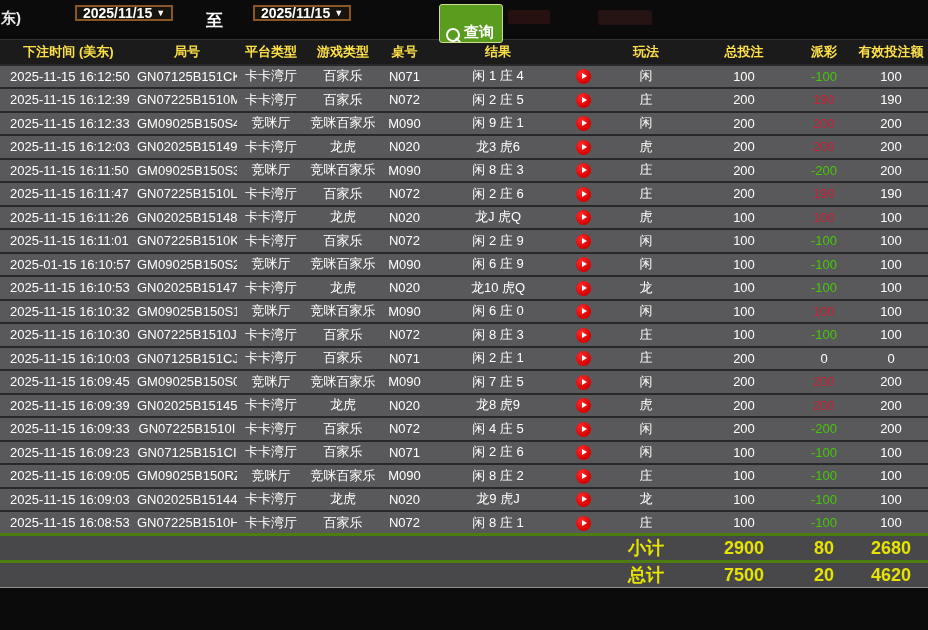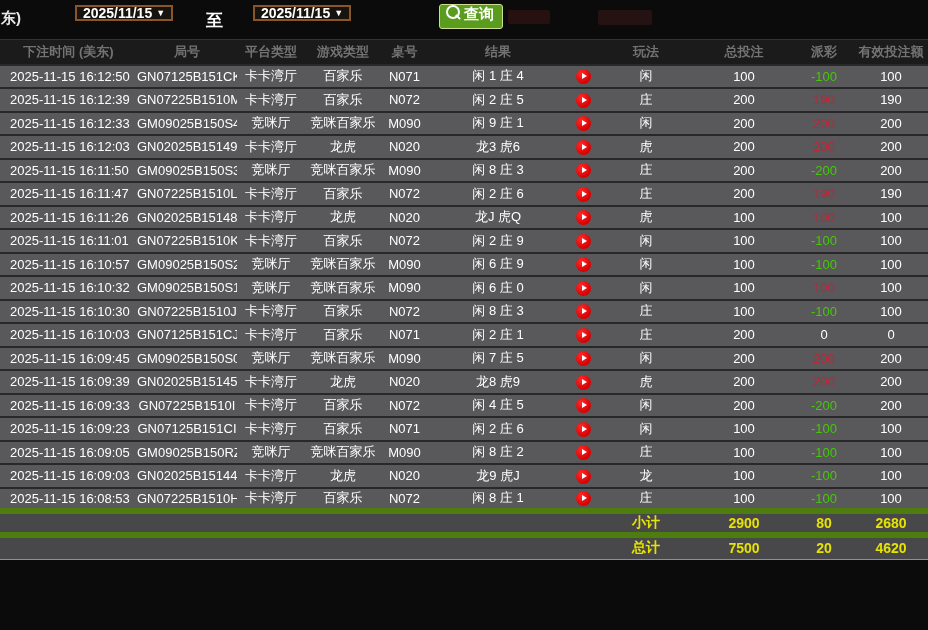--- a/index.html
+++ b/index.html
@@ -11,52 +11,52 @@
   .cutoff-label { position:absolute; left:1px; top:9px; color:#e8e8e8;
     font-size:15px; font-weight:bold; }
   .datebox { position:absolute; top:5px; height:16px; width:98px;
     background:#17130f; border:2px solid #8a5527; color:#fff;
     font-size:14px; font-weight:bold; display:flex; align-items:center;
     justify-content:center; cursor:pointer; }
   .datebox .caret { font-size:9px; margin-left:4px; color:#fff; }
   .datebox.from { left:75px; } .datebox.to { left:253px; }
   .to-label { position:absolute; left:206px; top:9px; color:#fff;
     font-size:17px; font-weight:bold; }
-  .query-btn { position:absolute; left:439px; top:4px; height:25px;
+  .query-btn { position:absolute; left:439px; top:4px; height:39px;
     background:#5a9c1e; border:1px solid #cfdd8e; border-radius:3px;
     color:#fff; font-size:15px; font-weight:bold; display:flex;
-    align-items:flex-start; padding:0 8px 0 6px; gap:4px; cursor:pointer;
+    align-items:flex-end; padding:0 8px 0 6px; gap:4px; cursor:pointer;
     font-family:"Liberation Sans", sans-serif; }
   .mag { width:14px; height:14px; border:2px solid #fff; border-radius:50%;
     position:relative; display:inline-block; }
   .mag::after { content:''; position:absolute; width:6px; height:2px;
     background:#fff; right:-3px; bottom:-1px; transform:rotate(45deg); }
   .ghost { position:absolute; border-radius:2px; }
   .ghost1 { left:508px; top:10px; width:42px; height:14px; background:#261110; }
   .ghost2 { left:598px; top:10px; width:54px; height:15px; background:#241312; }
 
   
   table { width:928px; border-collapse:collapse; table-layout:fixed; }
-  thead th { height:25px; background:#1b1b1b; color:#737373; font-size:13px;
+  thead th { height:25px; background:#1b1b1b; color:#fde047; font-size:13px;
     font-weight:bold; text-align:center; border-top:1px solid #333; }
   tbody td { height:23.5px; background:#59585a; color:#fff; font-size:13px;
     text-align:center; border-top:2px solid #28282a; white-space:nowrap;
     overflow:hidden; }
   tbody td.time { text-align:left; padding-left:10px; font-size:13px; }
   td.pos { color:#c62236; }
   td.neg { color:#46c80a; }
   td.zero { color:#fff; }
   .play-btn { width:15px; height:15px; border-radius:50%; display:inline-block;
     background:radial-gradient(circle at 35% 30%, #ff2a2a, #d80000 70%);
     position:relative; vertical-align:middle; cursor:pointer; }
   .play-btn::after { content:''; position:absolute; left:6px; top:4px;
     border-left:5px solid #fff; border-top:3.5px solid transparent;
     border-bottom:3.5px solid transparent; }
-  tfoot td { height:24px; background:#48484a; color:#e6e300; font-size:14px;
-    font-weight:bold; text-align:center; border-top:6px solid #4d7c0f; }
+  tfoot td { height:24px; background:#48484a; color:#e6e300; font-size:18px;
+    font-weight:bold; text-align:center; border-top:3px solid #4d7c0f; }
   tfoot tr.total td { border-bottom:1px solid #8f8f8f; }
 </style>
 </head>
 <body>
 
 <div class="topbar">
   <span class="cutoff-label">东)</span>
   <div class="datebox from">
     <span>2025/11/15</span>
     <span class="caret">▼</span>
@@ -202,28 +202,41 @@
         <td>百家乐</td>
         <td>N072</td>
         <td>闲 2 庄 9</td>
         <td><span class="play-btn"></span></td>
         <td>闲</td>
         <td>100</td>
         <td class="neg">-100</td>
         <td>100</td>
       </tr>
       <tr>
-        <td class="time">2025-11-15 16:10:57</td>
+        <td class="time">2025-01-15 16:10:57</td>
         <td>GM09025B150S2</td>
         <td>竞咪厅</td>
         <td>竞咪百家乐</td>
         <td>M090</td>
         <td>闲 6 庄 9</td>
         <td><span class="play-btn"></span></td>
         <td>闲</td>
+        <td>100</td>
+        <td class="neg">-100</td>
+        <td>100</td>
+      </tr>
+      <tr>
+        <td class="time">2025-11-15 16:10:53</td>
+        <td>GN02025B15147</td>
+        <td>卡卡湾厅</td>
+        <td>龙虎</td>
+        <td>N020</td>
+        <td>龙10 虎Q</td>
+        <td><span class="play-btn"></span></td>
+        <td>龙</td>
         <td>100</td>
         <td class="neg">-100</td>
         <td>100</td>
       </tr>
       <tr>
         <td class="time">2025-11-15 16:10:32</td>
         <td>GM09025B150S1</td>
         <td>竞咪厅</td>
         <td>竞咪百家乐</td>
         <td>M090</td>

